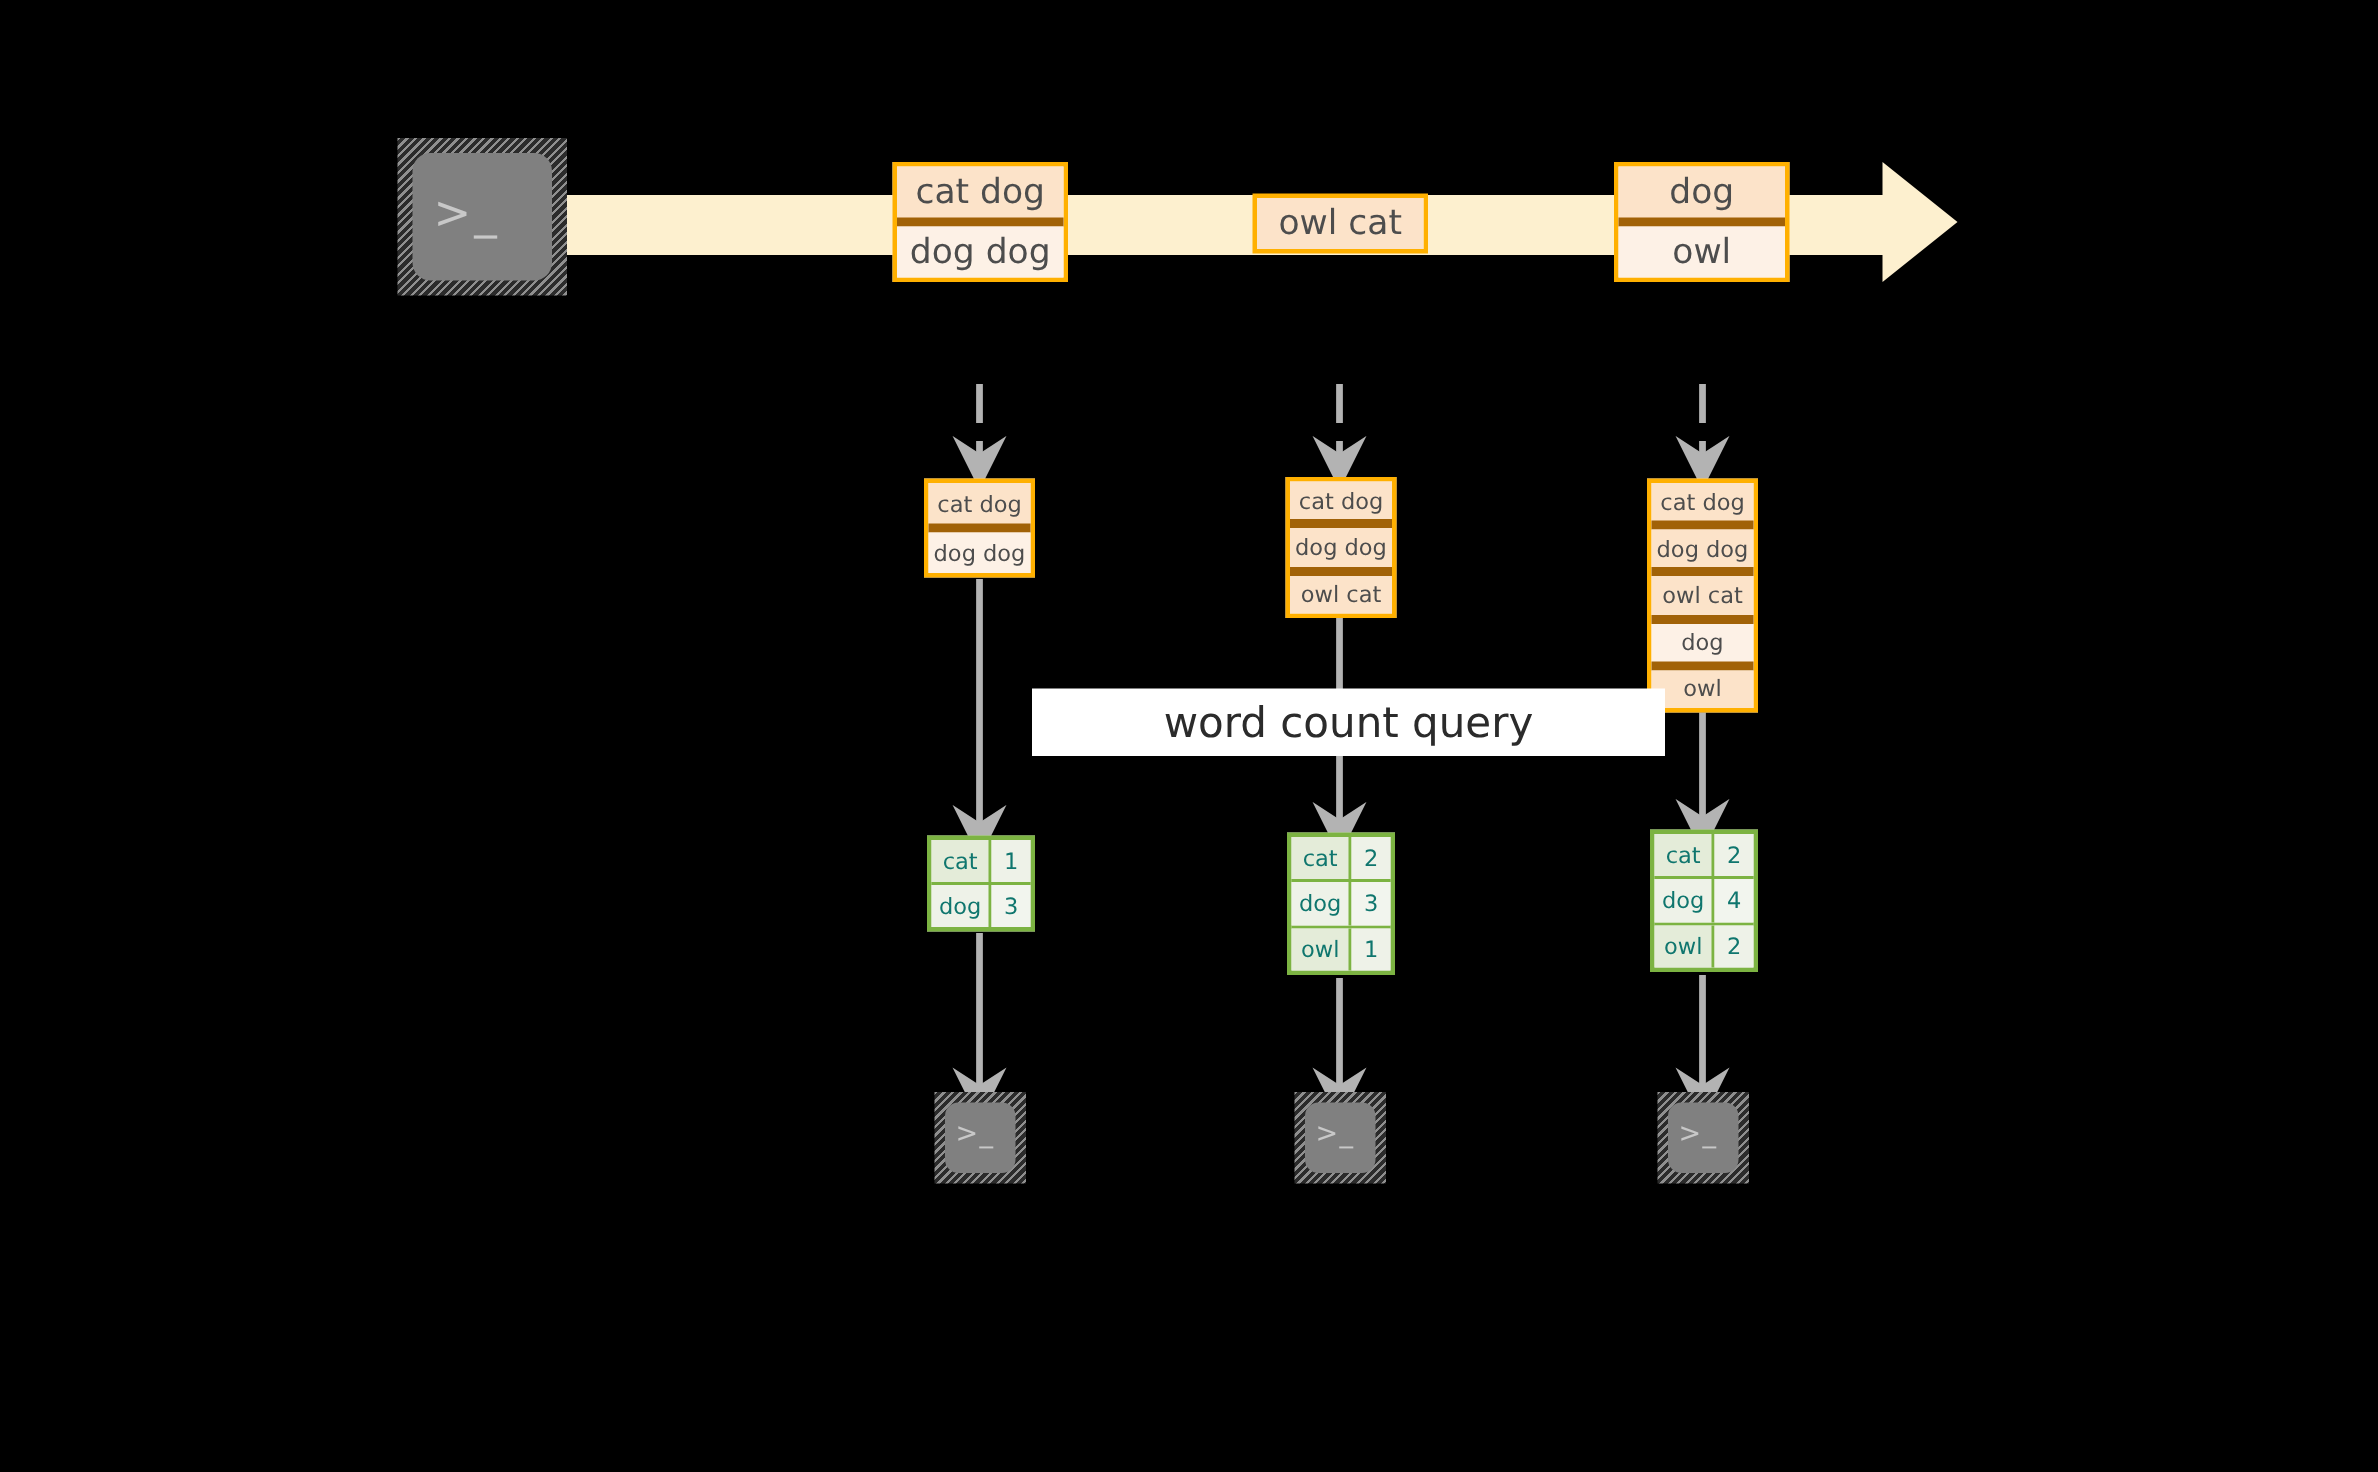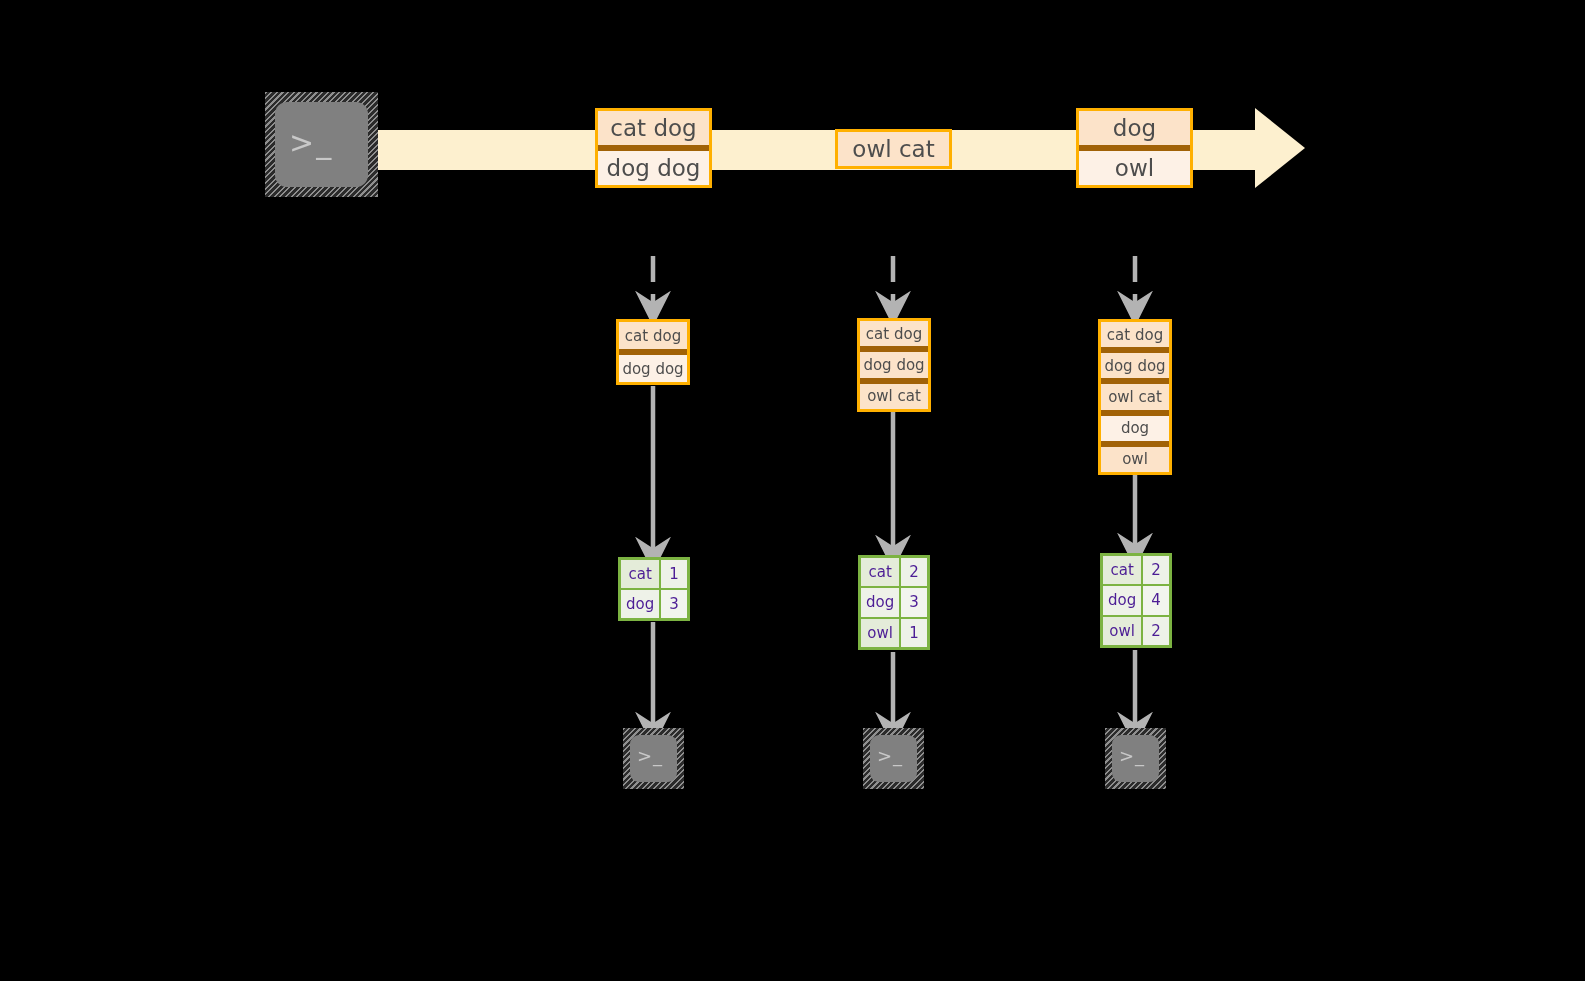--- a/index.html
+++ b/index.html
@@ -72,21 +72,21 @@
   .res-row {
     display: flex;
     flex: 1 1 auto;
     border-bottom: 2px solid #7cb342;
   }
   .res-row:last-child { border-bottom: none; }
   .res-key, .res-val {
     display: flex;
     align-items: center;
     justify-content: center;
-    color: #4c1d95;
+    color: #0f766e;
     white-space: nowrap;
   }
   .res-key { flex: 0 0 58%; border-right: 2px solid #7cb342; background: #e4ecd9; }
   .res-val { flex: 1 1 auto; background: #eef2e8; }
   .res-row.alt .res-key { background: #eef2e8; }
   .res-row.alt .res-val { background: #f2f5ee; }
 
   
   #query-band {
     background: #ffffff;
@@ -167,20 +167,23 @@
   </div>
 
   <div class="abs rec-box" style="left:1098px; top:319px; width:74px; height:156px; font-size:15px;">
     <div class="rec-cell">cat dog</div>
     <div class="rec-cell">dog dog</div>
     <div class="rec-cell">owl cat</div>
     <div class="rec-cell light">dog</div>
     <div class="rec-cell">owl</div>
   </div>
 
+  <div class="abs" id="query-band" style="left:688px; top:459px; width:422px; height:45px; font-size:28px;">
+    <span>word count query</span>
+  </div>
 
   <div class="abs res-table" style="left:618px; top:557px; width:72px; height:64px; font-size:15px;">
     <div class="res-row">
       <div class="res-key">cat</div>
       <div class="res-val">1</div>
     </div>
     <div class="res-row alt">
       <div class="res-key">dog</div>
       <div class="res-val">3</div>
     </div>

